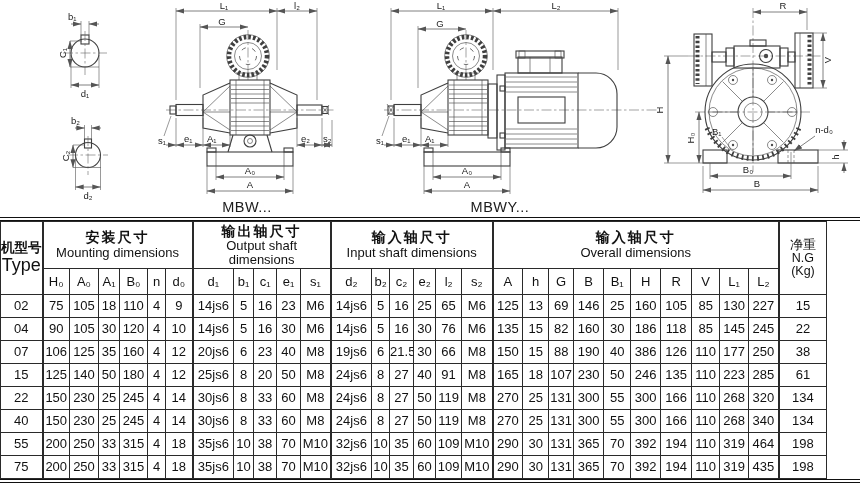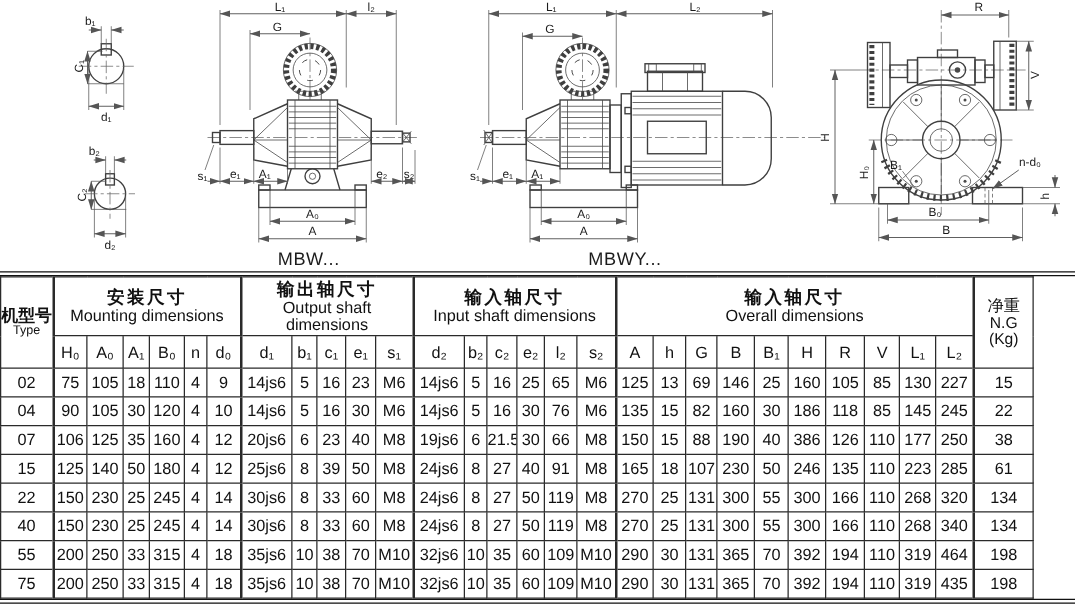--- a/index.html
+++ b/index.html
@@ -18,21 +18,21 @@
   .tblwrap{position:absolute;top:217px;left:0;width:860px;box-sizing:border-box;
            border-top:4px double #111;border-bottom:4px double #111;background:#fff}
   table{width:699px;border-collapse:collapse;table-layout:fixed}
   th,td{border:1px solid #2a2a2a;text-align:center;vertical-align:middle;
         padding:0;font-weight:400;line-height:1.05;overflow:hidden}
   table{border-left:1px solid #2a2a2a;border-right:1px solid #2a2a2a}
   .grph{height:46px}
   .grph .zh{font-size:14px;font-weight:700;letter-spacing:2px}
   .grph .en{font-size:13px;margin-top:1px}
   .typeh .zh{font-size:13.5px;font-weight:700}
-  .typeh .en{font-size:10px}
+  .typeh .en{font-size:18px}
   .ngh div{font-size:12.5px}
   .ngh .zh{font-weight:400;font-size:13px}
   .sym{height:25px;font-size:13px}
   tbody td{height:22px;font-size:13px}
   .gl{border-left:2px solid #2a2a2a}
 </style>
 </head>
 <body>
 
 <div class="drawings">
@@ -483,21 +483,21 @@
         <tr>
           <td>15</td>
           <td class="gl">125</td>
           <td>140</td>
           <td>50</td>
           <td>180</td>
           <td>4</td>
           <td>12</td>
           <td class="gl">25js6</td>
           <td>8</td>
-          <td>39</td>
+          <td>20</td>
           <td>50</td>
           <td>M8</td>
           <td class="gl">24js6</td>
           <td>8</td>
           <td>27</td>
           <td>40</td>
           <td>91</td>
           <td>M8</td>
           <td class="gl">165</td>
           <td>18</td>

